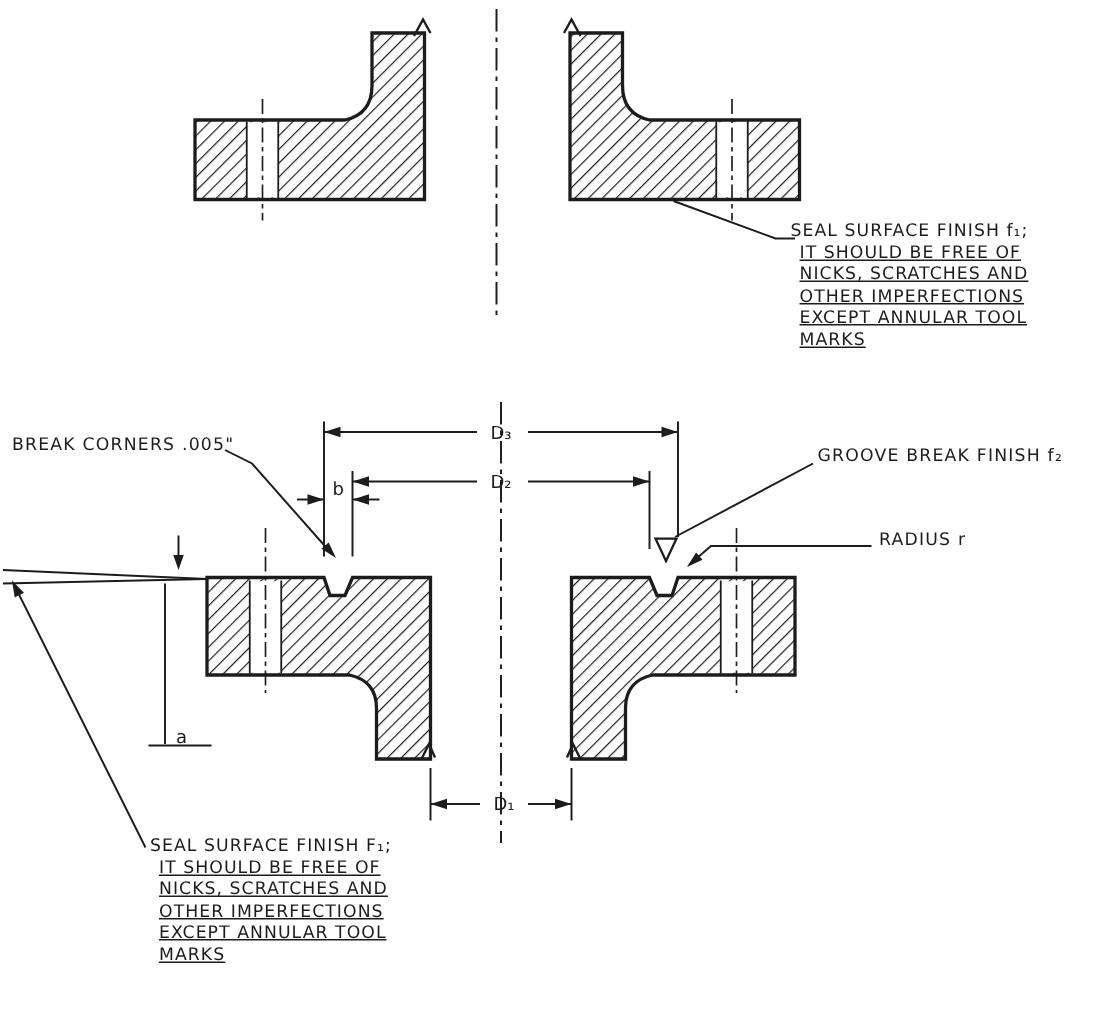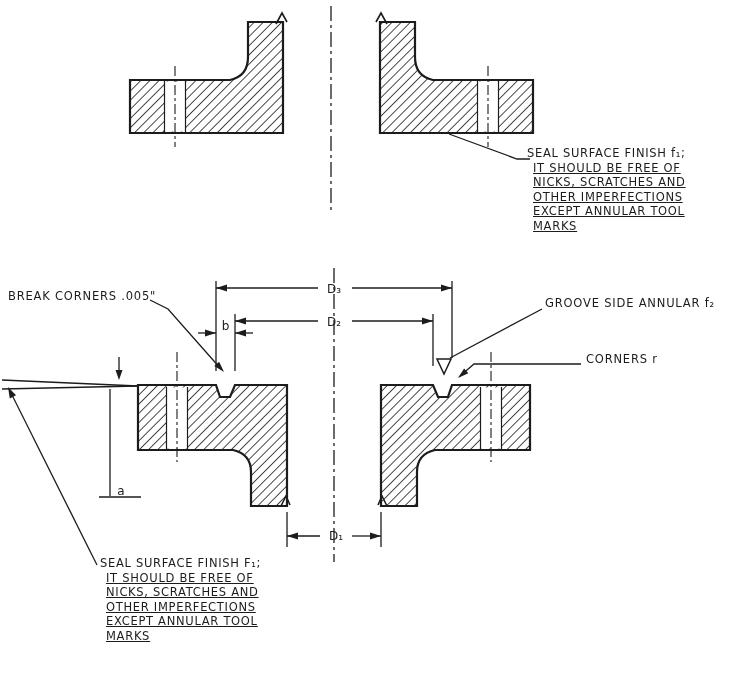--- a/index.html
+++ b/index.html
@@ -150,23 +150,23 @@
       <text class="dimtxt" x="334" y="292.5" text-anchor="middle">D₃</text>
       <text class="dimtxt" x="334" y="325.5" text-anchor="middle">D₂</text>
       <text class="dimtxt" x="336" y="540" text-anchor="middle">D₁</text>
       <text class="dimtxt" x="225.5" y="330" text-anchor="middle">b</text>
       <text class="dimtxt" x="121" y="495" text-anchor="middle">a</text>
     </g>
   </svg>
 
   <div class="label" style="left:8px; top:289px;">BREAK CORNERS .005"</div>
 
-  <div class="label" style="left:545px; top:296px;">GROOVE SIDE ANNULAR f₂</div>
+  <div class="label" style="left:545px; top:296px;">GROOVE BREAK FINISH f₂</div>
 
-  <div class="label" style="left:586px; top:352px;">CORNERS r</div>
+  <div class="label" style="left:586px; top:352px;">RADIUS r</div>
 
   <div class="note" style="left:527px; top:146px;">
     <div class="note-line">SEAL SURFACE FINISH f₁;</div>
     <div class="note-line">IT SHOULD BE FREE OF</div>
     <div class="note-line">NICKS, SCRATCHES AND</div>
     <div class="note-line">OTHER IMPERFECTIONS</div>
     <div class="note-line">EXCEPT ANNULAR TOOL</div>
     <div class="note-line">MARKS</div>
   </div>
 

